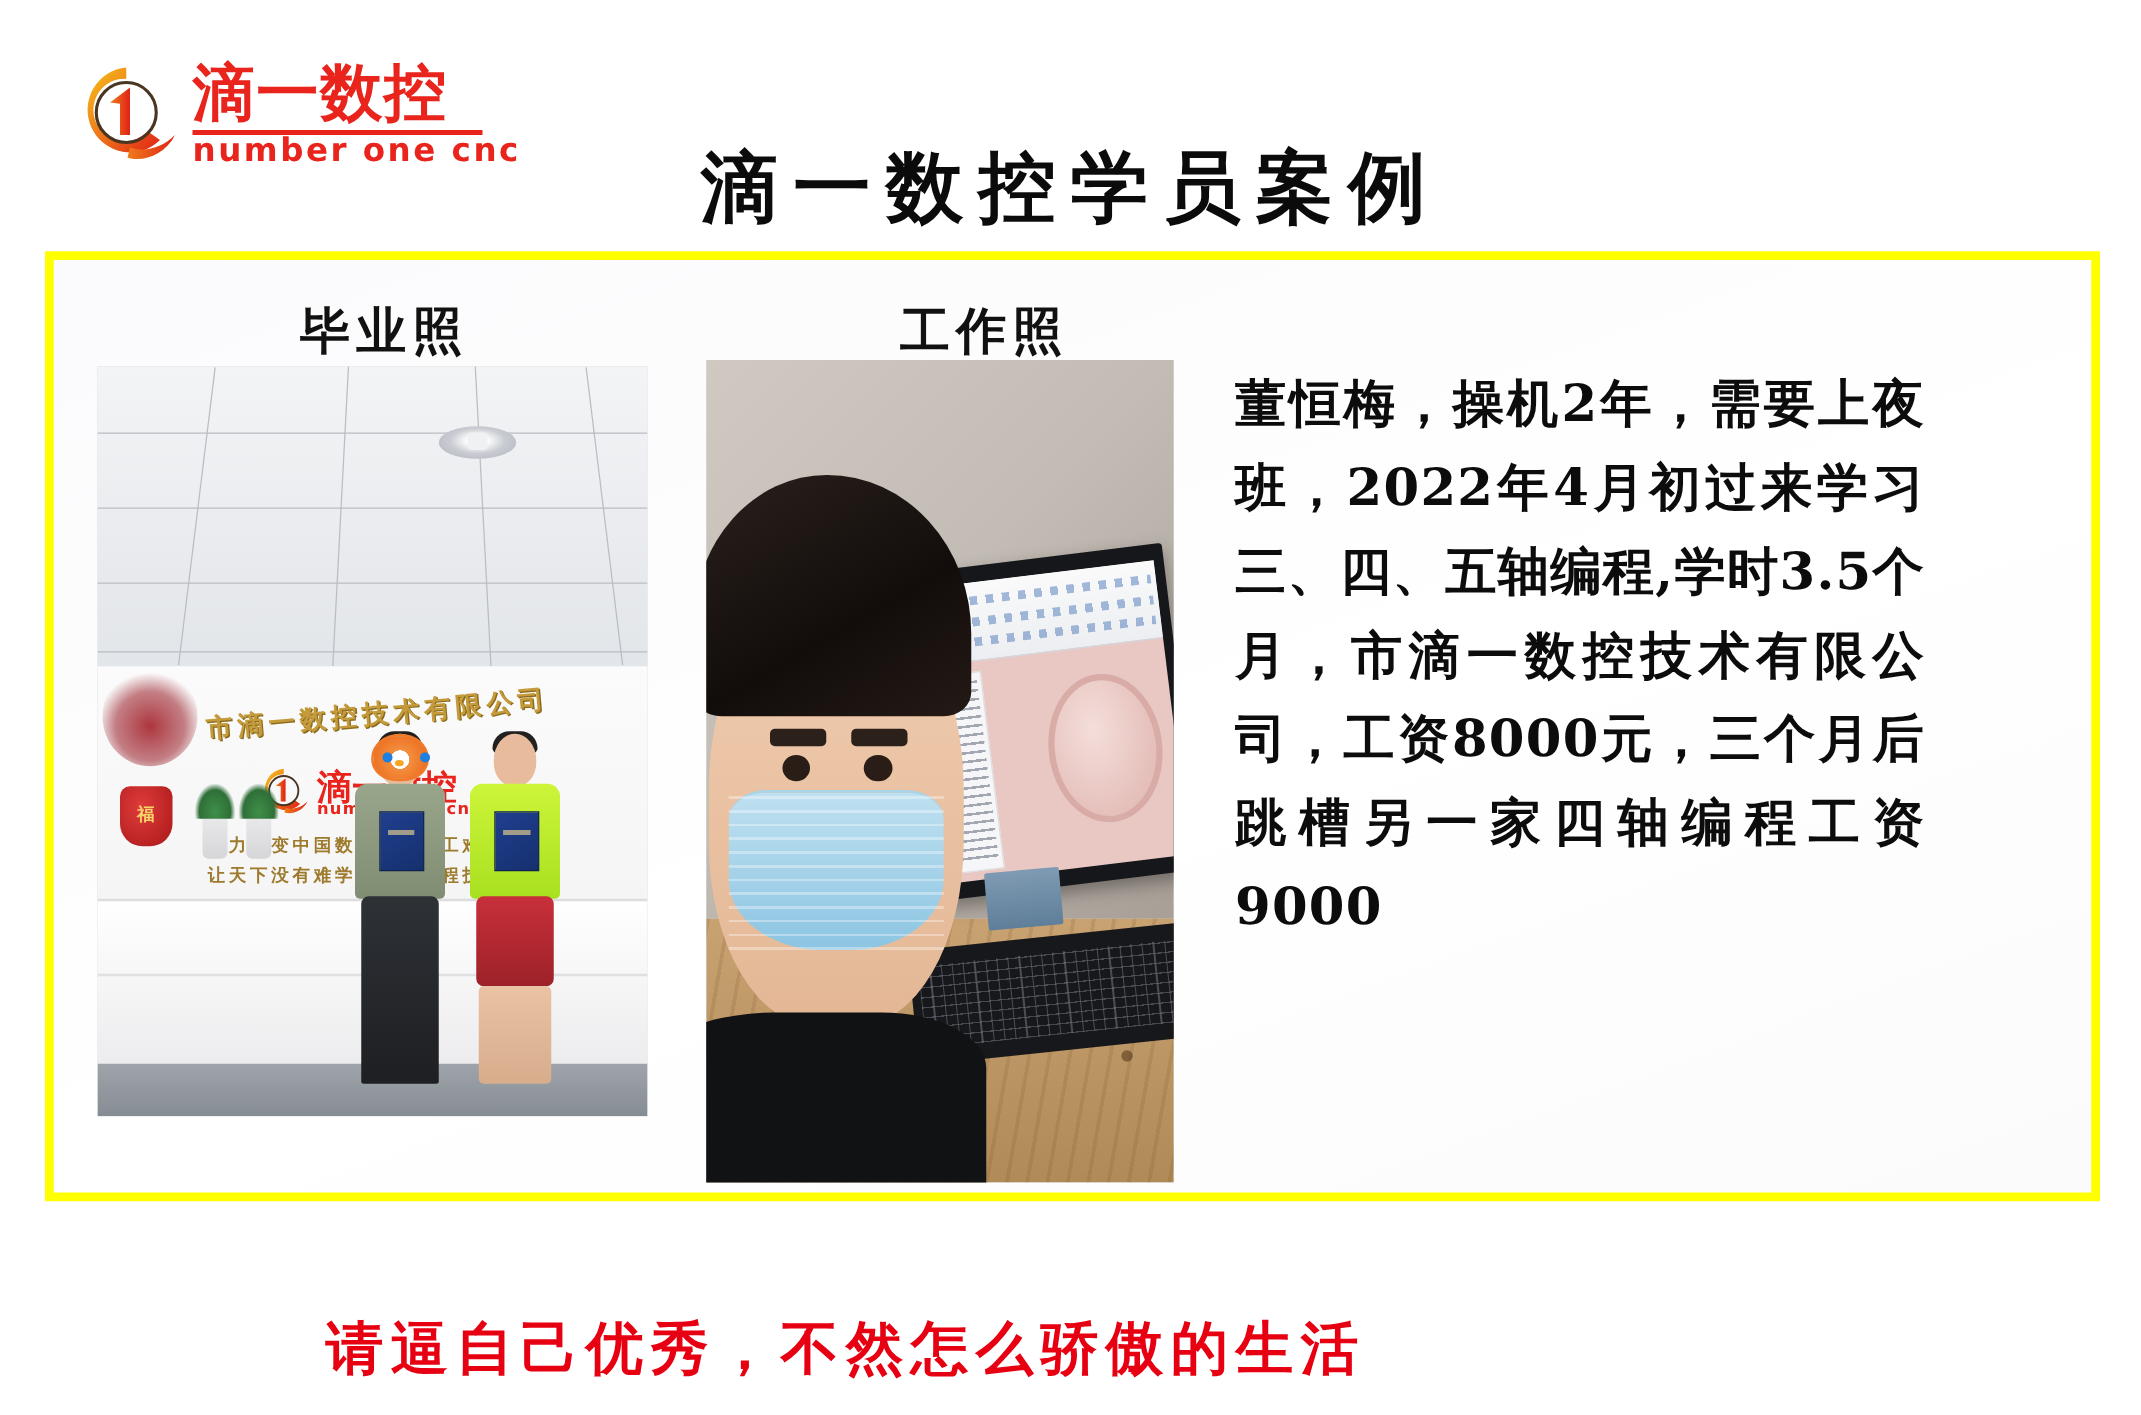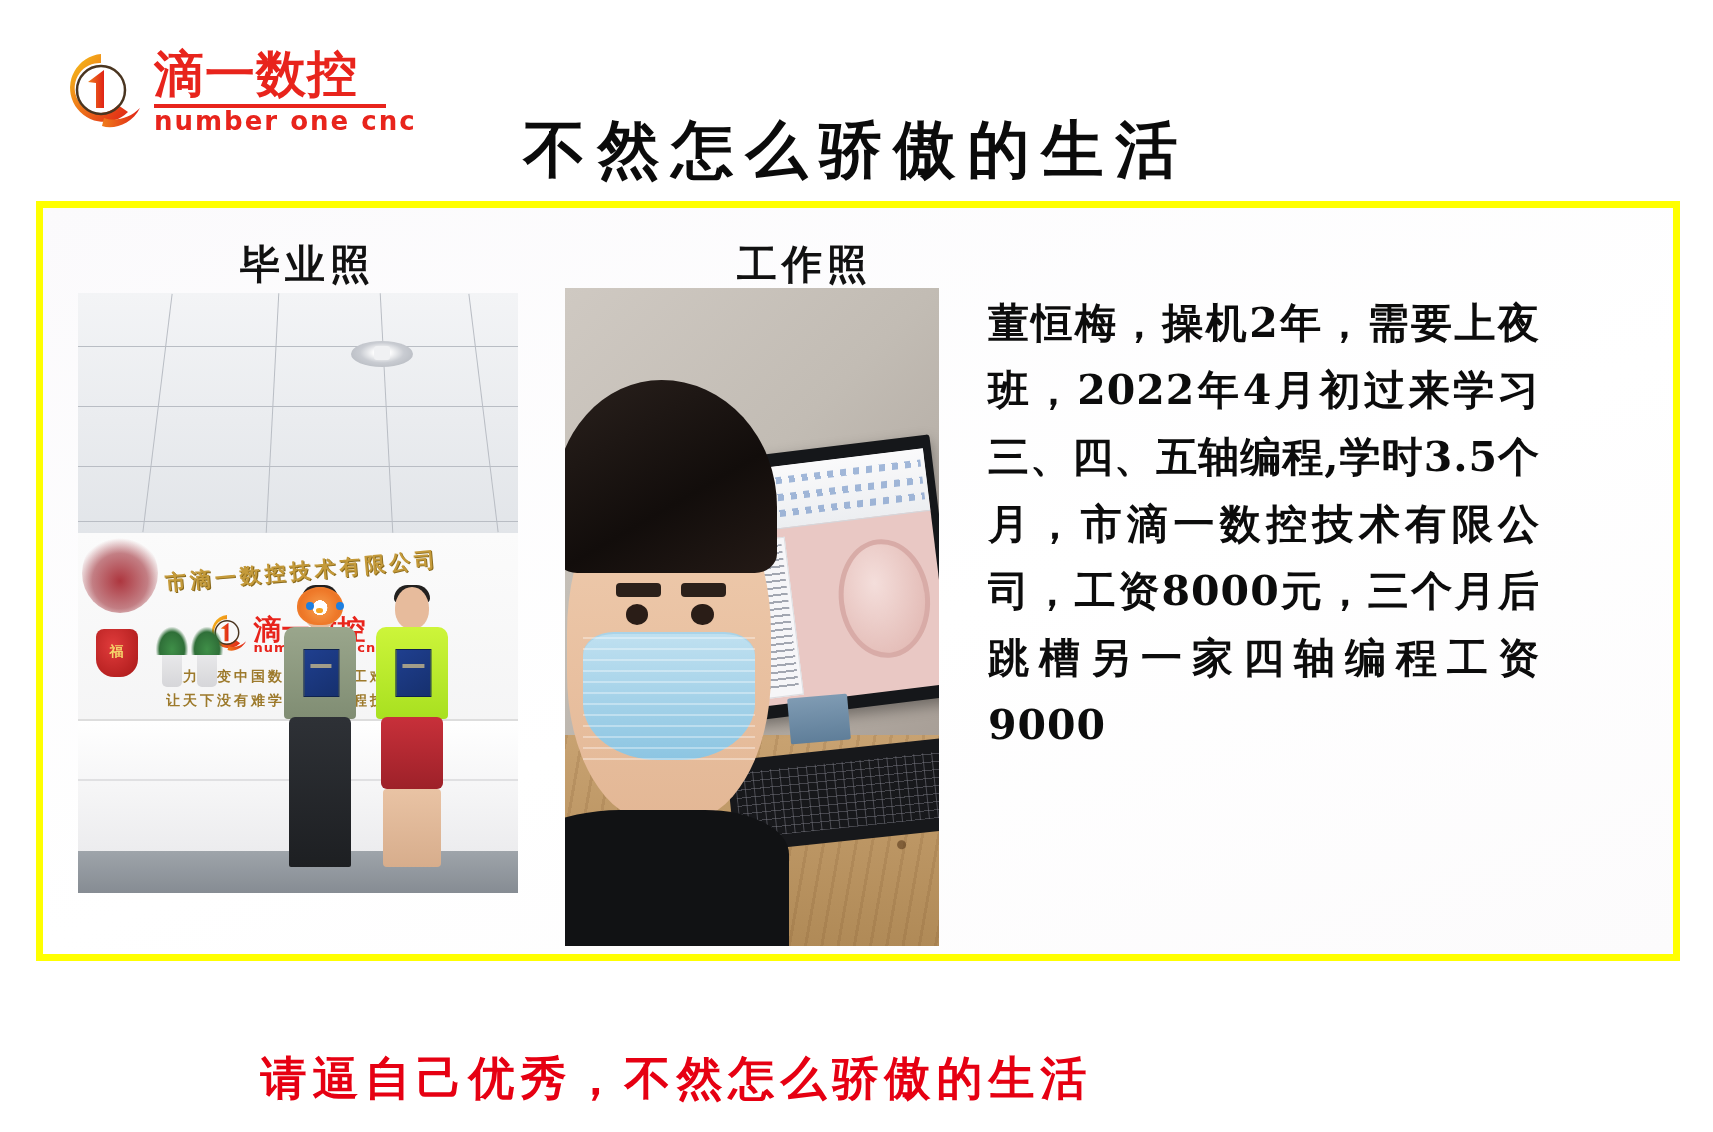--- a/index.html
+++ b/index.html
@@ -93,21 +93,21 @@
   .caption {
     position: absolute;
     font-family: "DejaVu Serif", serif;
     font-weight: bold;
     font-size: 40px;
     letter-spacing: 5px;
     color: #111;
     white-space: nowrap;
   }
   .caption-grad { left: 240px; top: 237px; }
-  .caption-work { left: 737px; top: 237px; }
+  .caption-work { left: 720px; top: 237px; }
 
   
   .photo {
     position: absolute;
     overflow: hidden;
     background: #dcdcdc;
   }
   .photo-grad {
     left: 78px;
     top: 293px;
@@ -451,21 +451,21 @@
     <path d="M43 4 A34 34 0 1 0 70 62 L60 55 A25 25 0 1 1 43 13 Z" fill="url(#lg1)"></path>
     <circle cx="43" cy="40" r="24" fill="none" stroke="#4a3520" stroke-width="2.5"></circle>
     <path d="M30 32 L46 20 L46 58 L38 58 L38 33 Z" fill="url(#lg2)"></path>
     <path d="M46 68 C58 72 72 68 82 58 C74 74 56 80 44 76 Z" fill="url(#lg2)"></path>
   </svg>
   <div class="logo-text-cn">滴一数控</div>
   <div class="logo-rule"></div>
   <div class="logo-text-en">number one cnc</div>
 </div>
 
-<div class="main-title">不然怎么骄傲的生活</div>
+<div class="main-title">滴一数控学员案例</div>
 
 <div class="frame"></div>
 
 <div class="caption caption-grad">毕业照</div>
 <div class="caption caption-work">工作照</div>
 
 <div class="photo photo-grad">
   <div class="g-ceiling">
     <div class="g-grid-h" style="left:0;top:22%;width:100%;height:1px;"></div>
     <div class="g-grid-h" style="left:0;top:47%;width:100%;height:1px;"></div>

